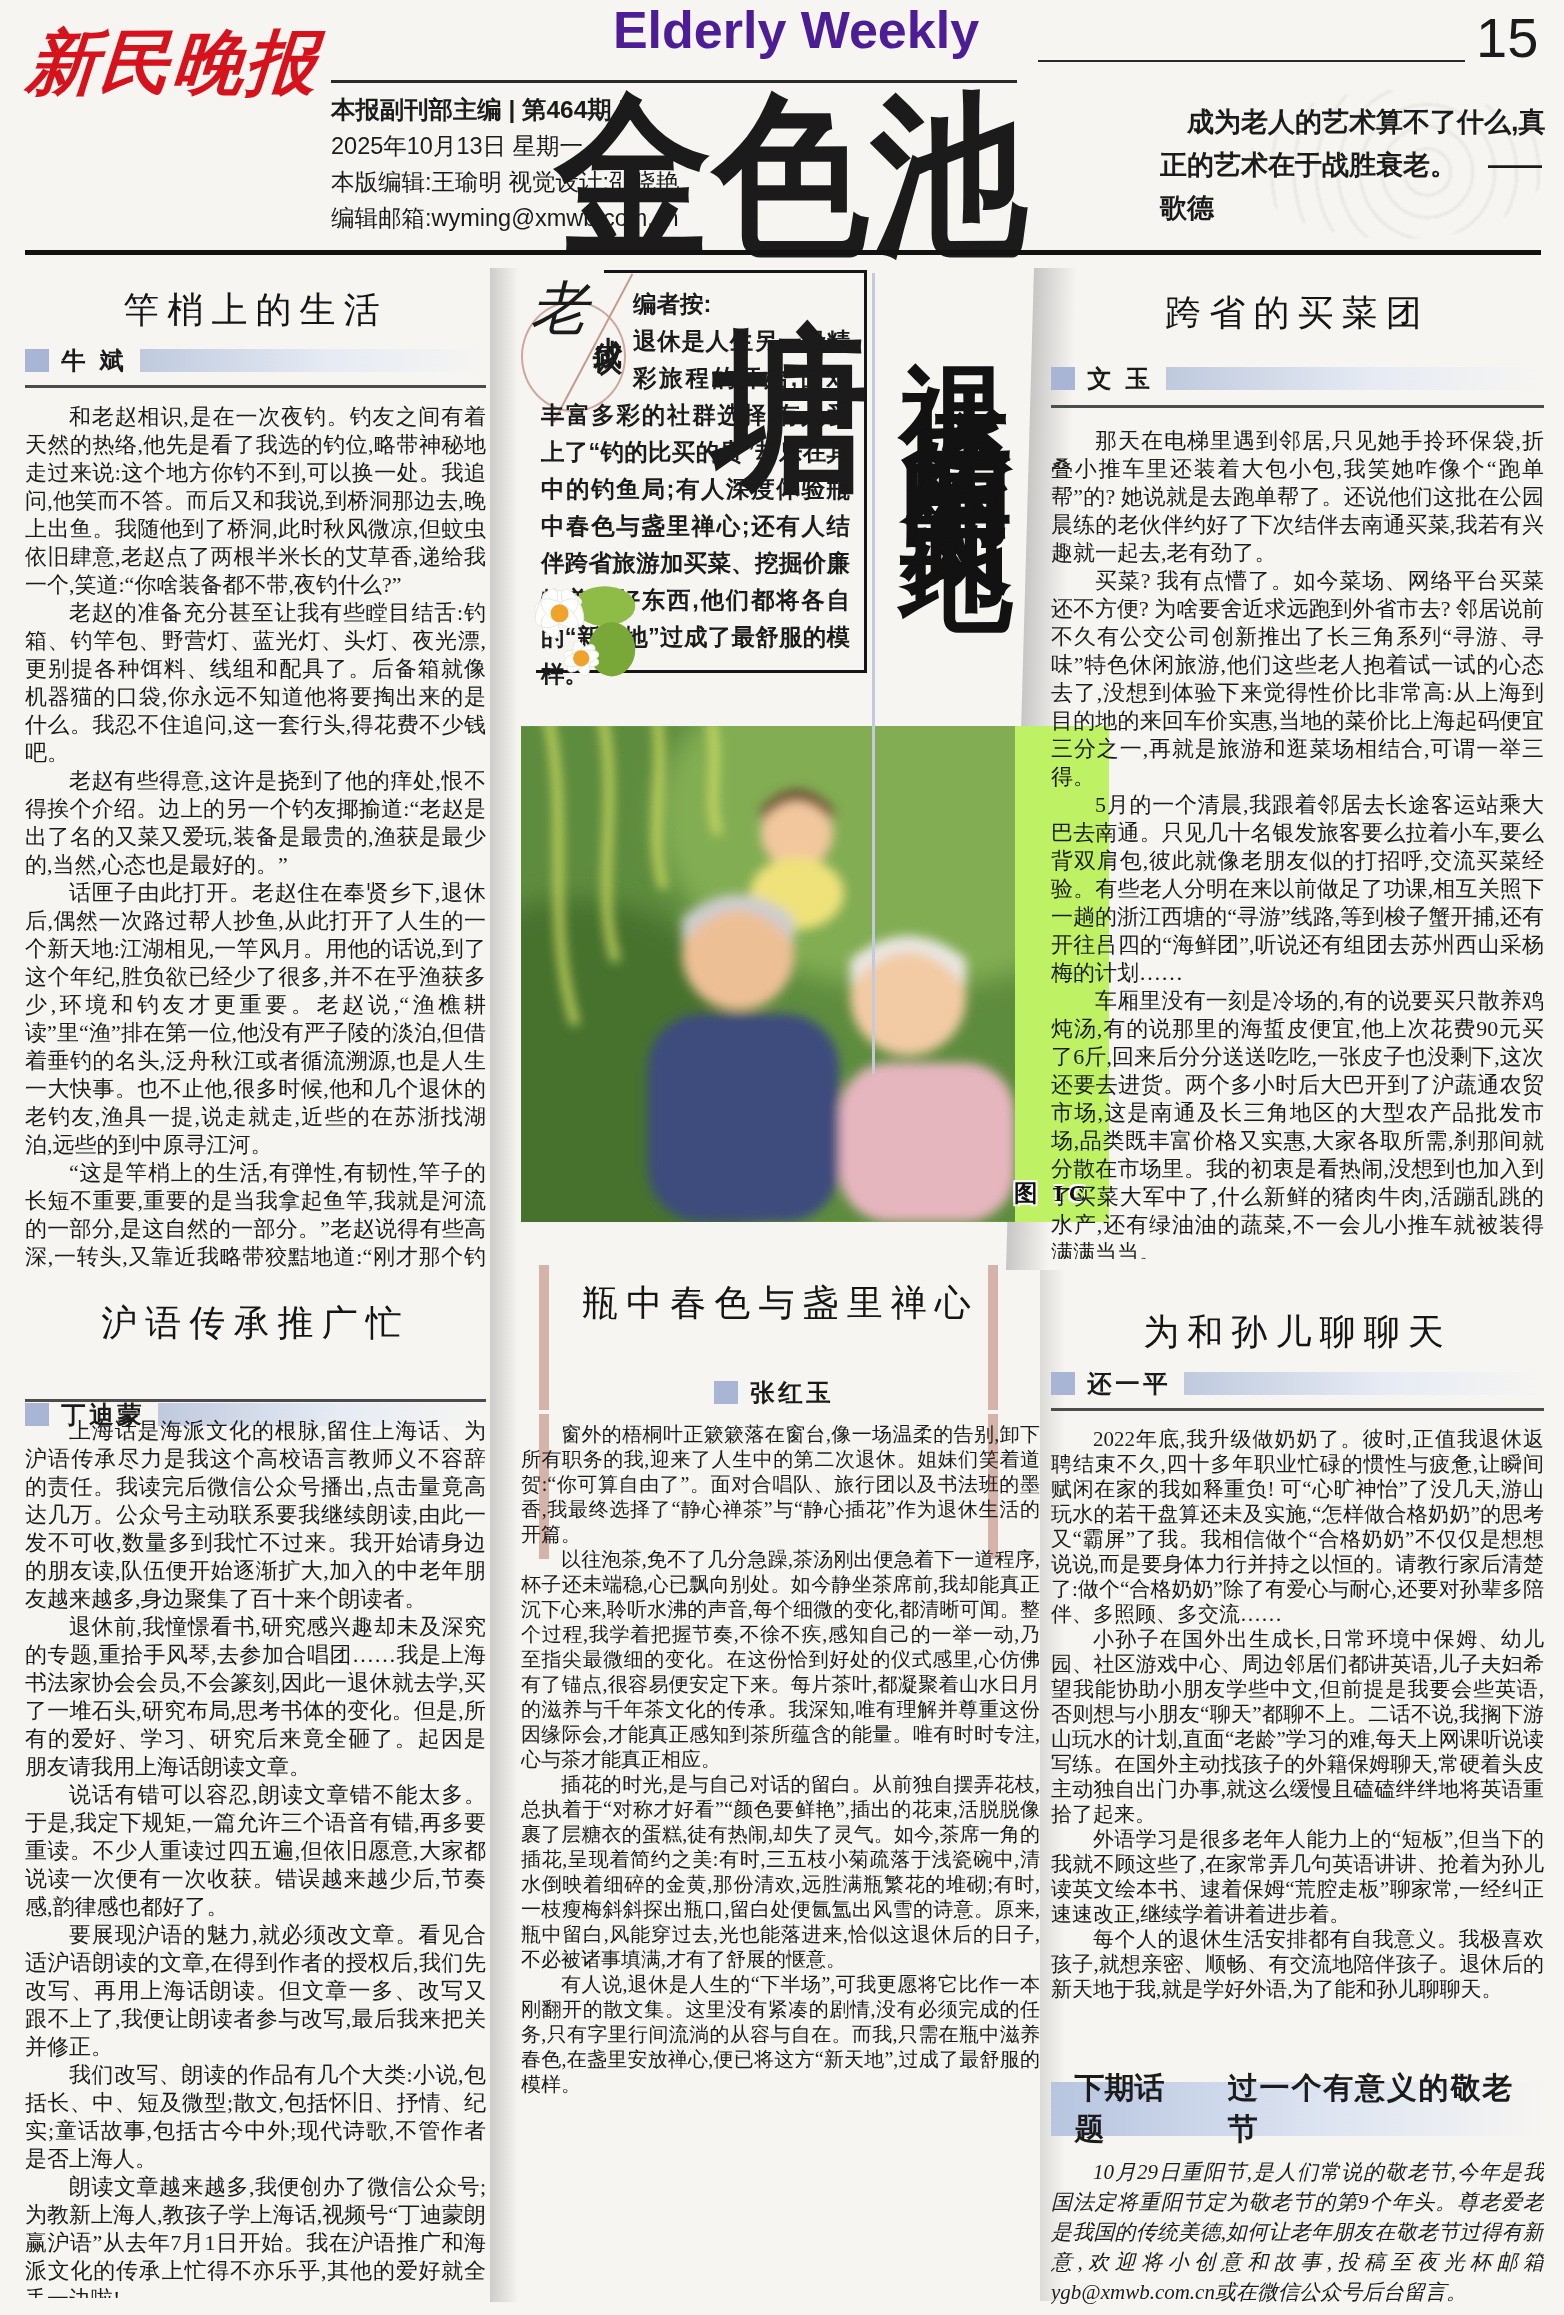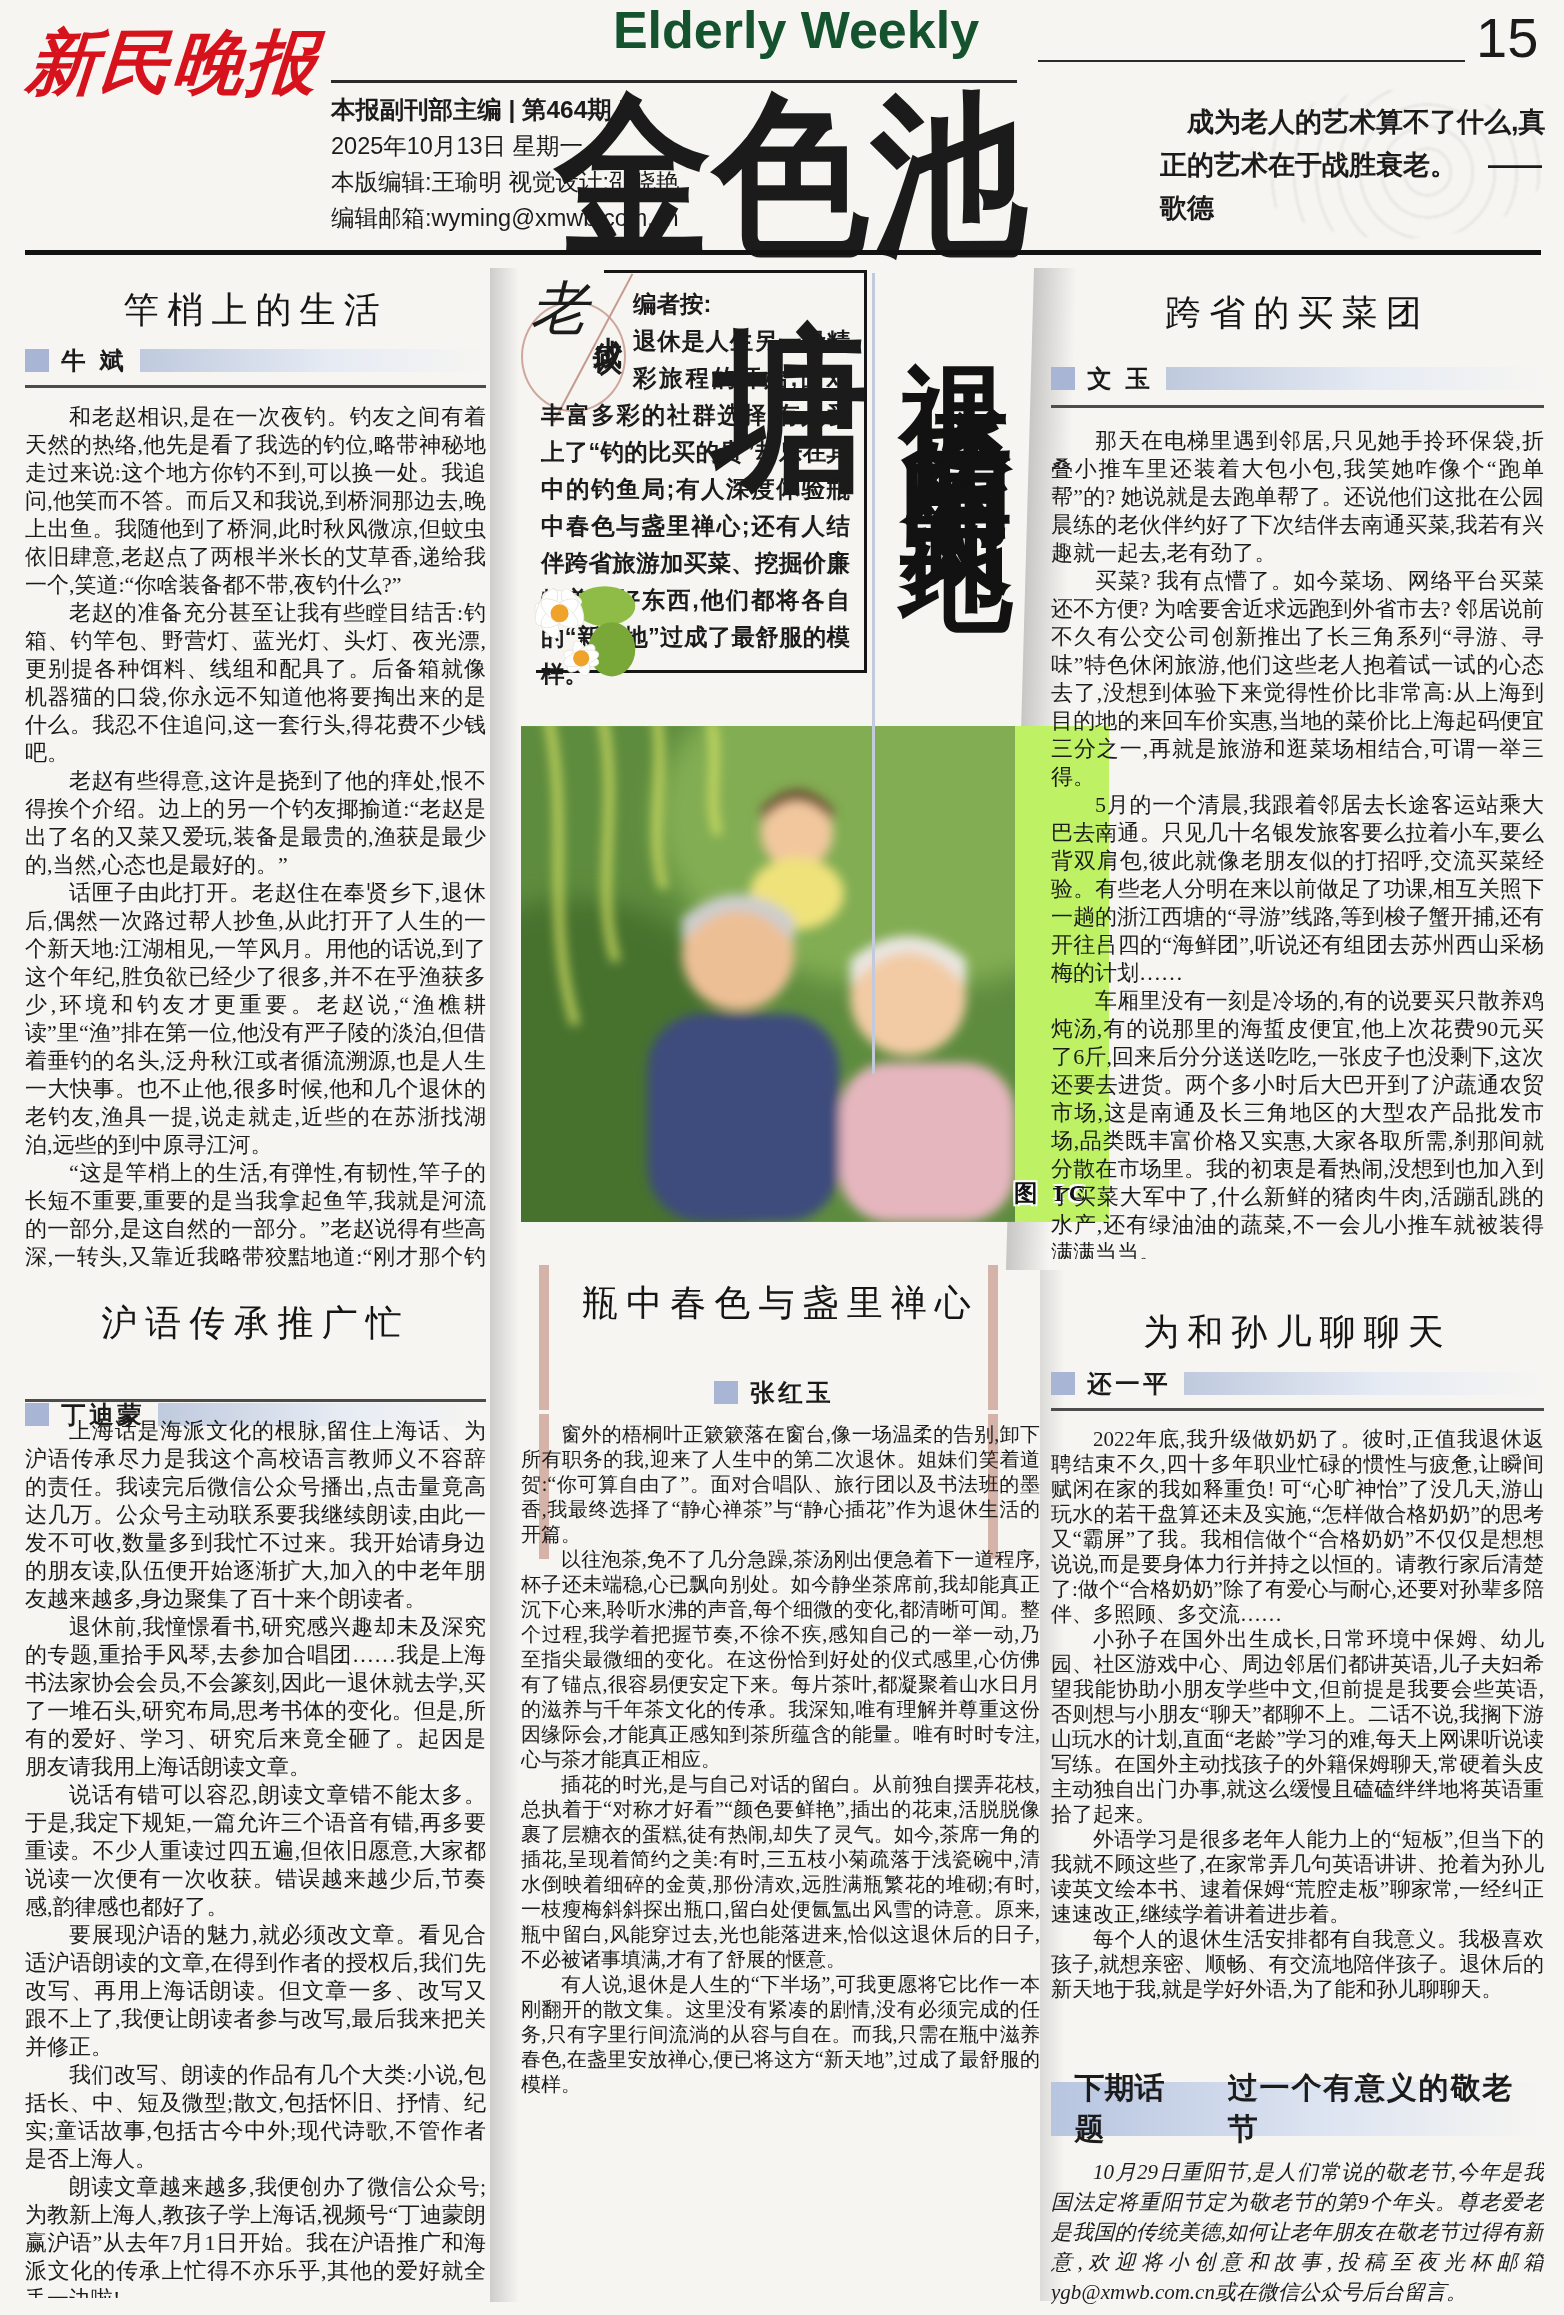--- a/index.html
+++ b/index.html
@@ -6,21 +6,21 @@
   #page{position:relative;width:1564px;height:2316px;background:#f6f5f2;overflow:hidden;
         font-family:"Liberation Serif",serif;color:#1b1b1b;}
   .abs{position:absolute;}
   
   .logo{left:27px;top:16.3px;font-size:71px;font-weight:bold;font-style:italic;color:#d6131c;
         font-family:"Liberation Serif",serif;letter-spacing:1.8px;transform:skewX(-4deg);}
   .mast-rule{left:331px;top:80px;width:686px;height:2.7px;background:#2a2a2a;}
   .masthead{left:331px;top:92px;font-family:"Liberation Sans",sans-serif;line-height:36px;font-size:23.5px;}
   .masthead .m1{font-weight:bold;font-size:24.4px;}
   .section-en{left:561px;top:0px;width:470px;text-align:center;font-size:52px;font-weight:bold;
-        color:#14532d;font-family:"Liberation Sans",sans-serif;}
+        color:#4c1d95;font-family:"Liberation Sans",sans-serif;}
   .section-cn{left:507px;top:60px;width:570px;text-align:center;font-size:156px;font-weight:800;
         letter-spacing:1.8px;transform:scaleY(1.12);transform-origin:top;font-family:"Liberation Serif",serif;}
   .hotline{left:1038px;top:22px;width:430px;font-size:22px;font-family:"Liberation Sans",sans-serif;}
   .hotline-rule{left:1038px;top:60px;width:427px;height:1.8px;background:#2a2a2a;}
   .pagenum{left:1476px;top:5.4px;font-size:56px;font-family:"Liberation Sans",sans-serif;}
   .quote{left:1160px;top:101px;width:387px;font-size:27px;font-weight:bold;line-height:43px;
          font-family:"Liberation Sans",sans-serif;text-indent:1em;}
   .quote-bg{left:1248px;top:90px;width:299px;height:149px;border-radius:50%;
          background:repeating-radial-gradient(circle at 60% 55%,rgba(0,0,0,.06) 0 2.7px,rgba(0,0,0,0) 2.7px 22px);
          filter:blur(0.9px);}

